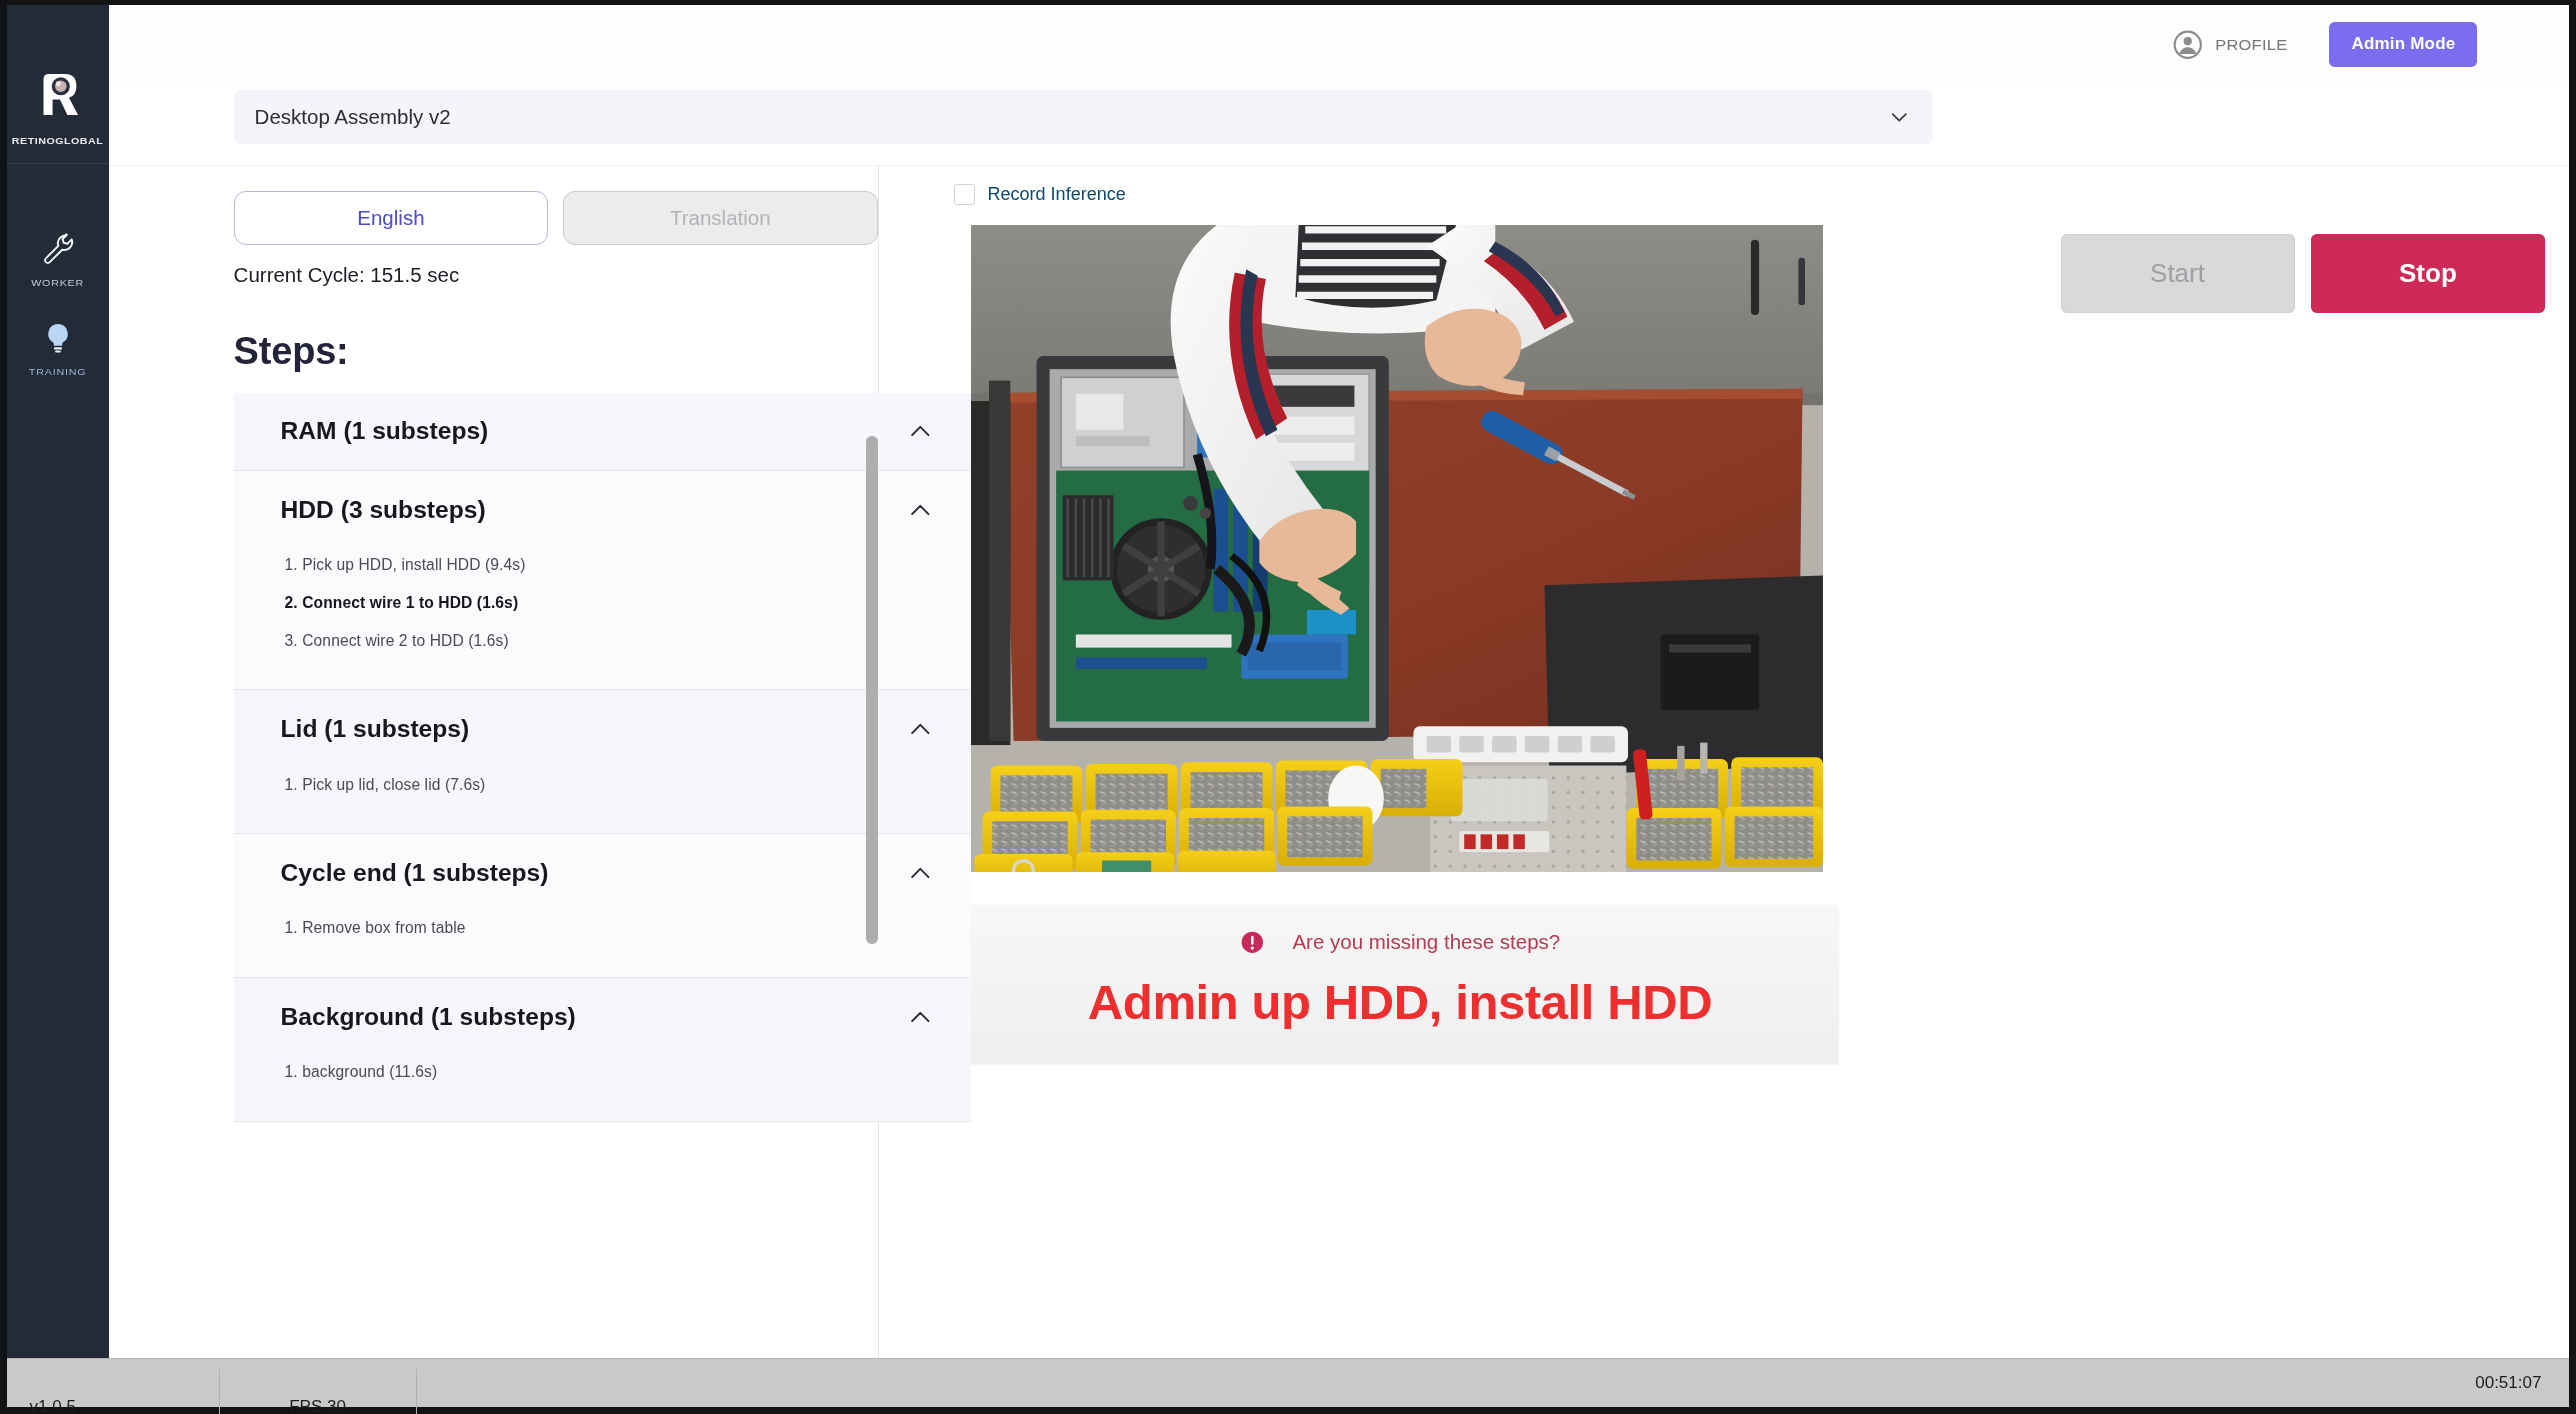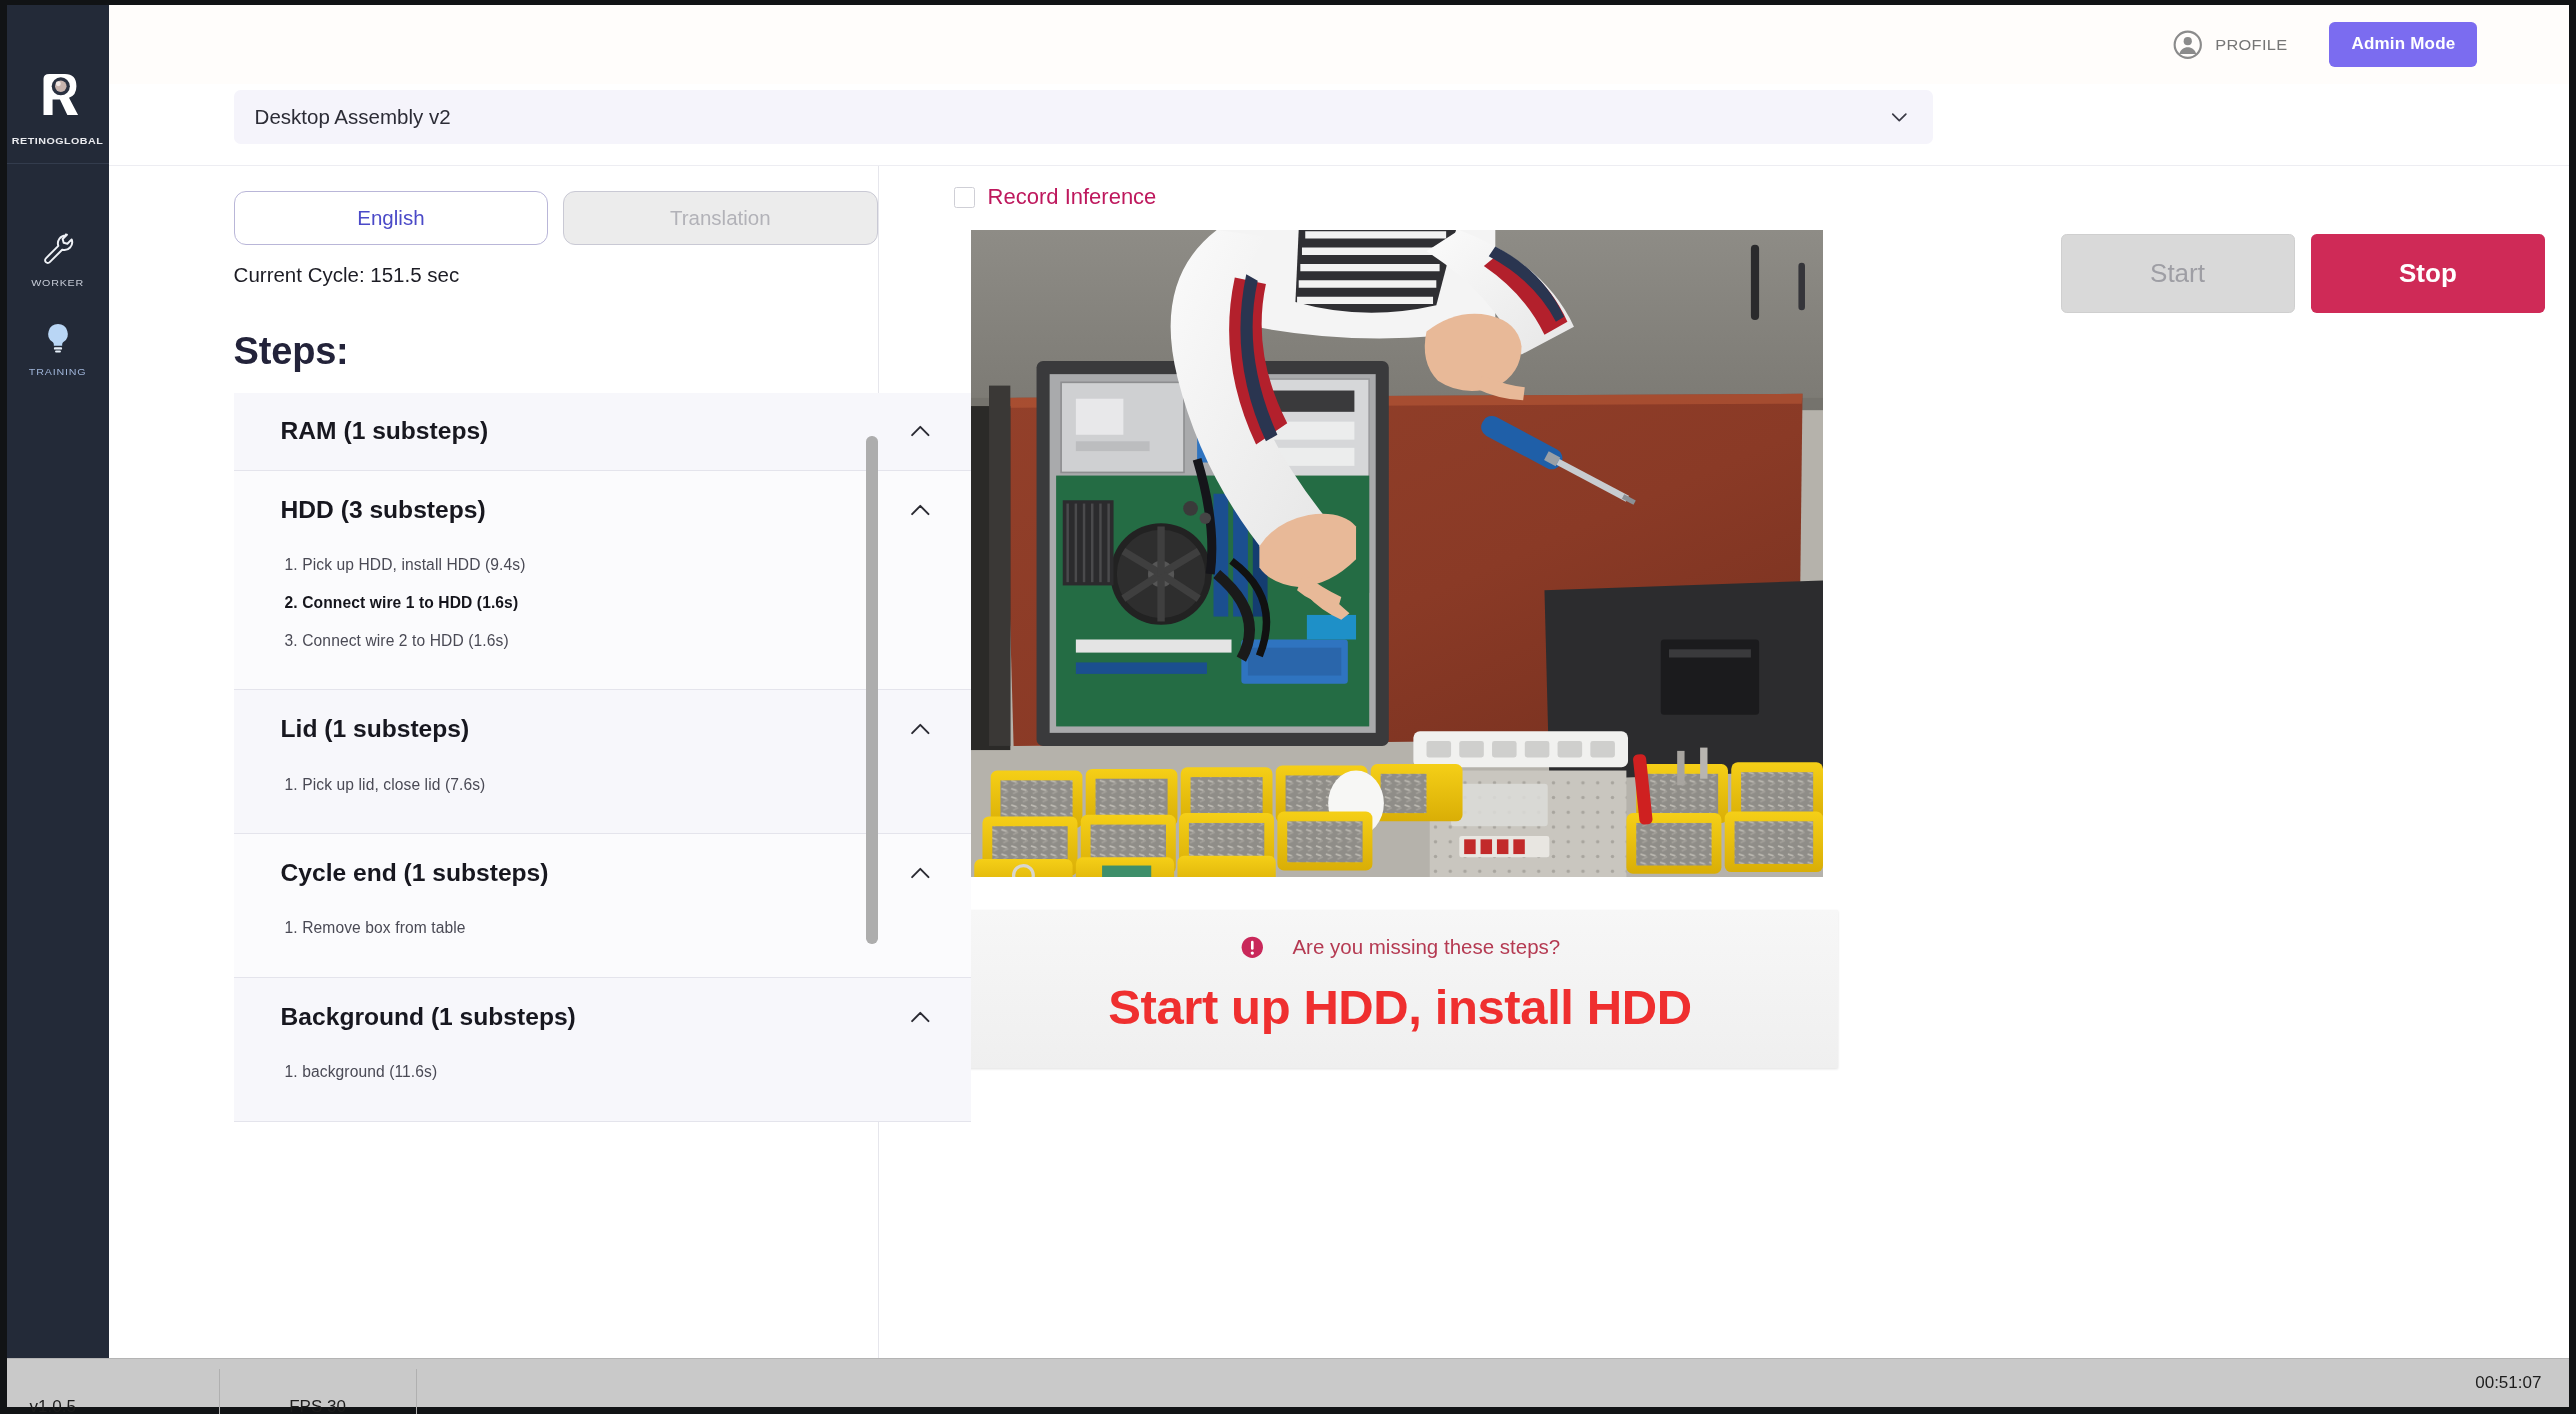--- a/index.html
+++ b/index.html
@@ -264,21 +264,21 @@
     margin-left: 75px;
     margin-bottom: 19.7px;
     cursor: pointer;
   }
   .record-box {
     width: 21px; height: 21px;
     border: 1.6px solid #cfcfd6;
     border-radius: 2.5px;
     background: #fff;
   }
-  .record-label { font-size: 22px; color: #be185d; }
+  .record-label { font-size: 18px; color: #0c4a6e; }
 
   .video-wrap {
     width: 852px;
     height: 647px;
     background: #3b3b3b;
     position: relative;
     overflow: hidden;
   }
   .video-wrap svg { display:block; width:100%; height:100%; }
 
@@ -785,21 +785,21 @@
           <div class="alert-sub">
             <span>
               <svg viewBox="0 0 30 30" aria-hidden="true">
                 <circle cx="15" cy="15" r="13" fill="#c9285a"></circle>
                 <rect x="13.4" y="7" width="3.2" height="11" rx="1.6" fill="#fff"></rect>
                 <circle cx="15" cy="22" r="2" fill="#fff"></circle>
               </svg>
             </span>
             <span>Are you missing these steps?</span>
           </div>
-          <div class="alert-main">Start up HDD, install HDD</div>
+          <div class="alert-main">Admin up HDD, install HDD</div>
         </div>
       </section>
 
       <aside class="right-pane">
 
         <div class="action-row">
           <button class="btn start">Start</button>
           <button class="btn stop">Stop</button>
         </div>
       </aside>

